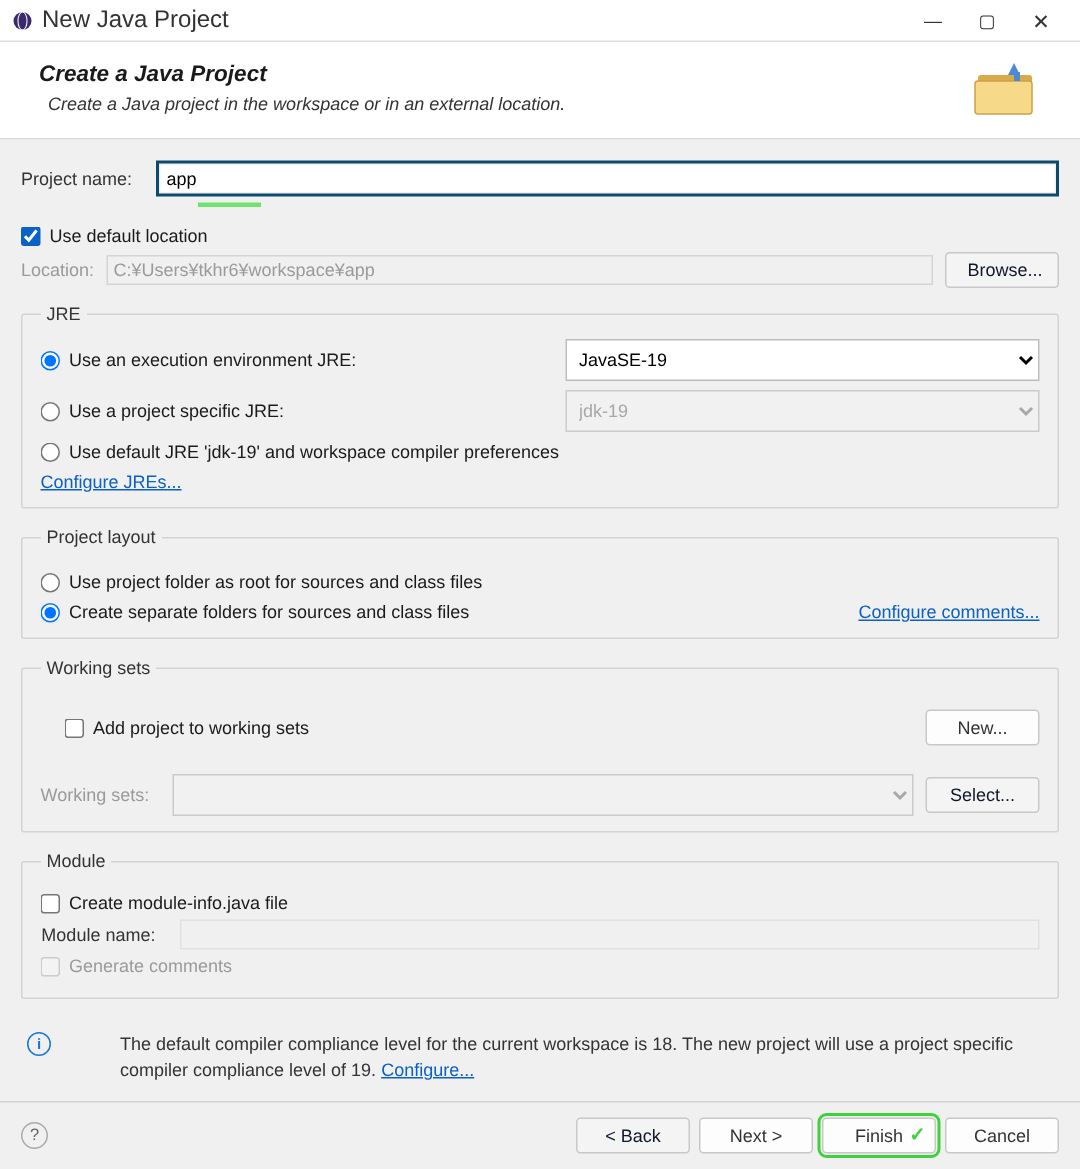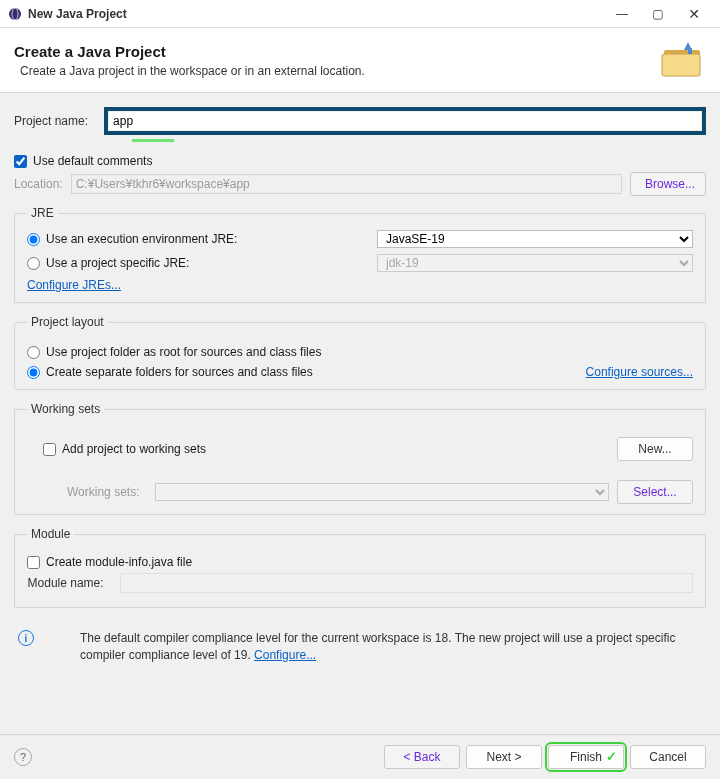--- a/index.html
+++ b/index.html
@@ -14,44 +14,45 @@
       flex-direction: column;
     }
     .titlebar {
       height: 28px;
       background: #fff;
       display: flex;
       align-items: center;
       padding: 0 8px;
       border-bottom: 1px solid #e0e0e0;
     }
-    .titlebar .title { flex: 1; font-size: 12px; color: #333; font-weight: bold; }
+    .titlebar .title { flex: 1; font-size: 16px; color: #333; }
     .titlebar .winbtn { width: 36px; height: 24px; display:flex; align-items:center; justify-content:center; color:#333; font-size:12px; }
     .titlebar .winbtn.close { font-size: 14px; }
     .banner {
       background: #fff;
-      padding: 10px 14px 14px;
+      padding: 10px 26px 14px;
       display: flex;
-      align-items: flex-end;
+      align-items: center;
       border-bottom: 1px solid #d8d8d8;
+      font-style: italic;
     }
     .banner .texts { flex:1; }
     .banner h1 { font-size: 15px; font-weight: 600; margin-bottom: 4px; }
     .banner p { font-size: 12px; color: #333; margin-left: 6px; }
     .banner .wiz-icon { width: 48px; height: 40px; }
     .content {
       flex: 1;
       padding: 14px 14px 6px;
       background: #f0f0f0;
       overflow: auto;
     }
     .row { display: flex; align-items: center; margin-bottom: 6px; gap:16px; }
     .row label.lbl { font-size:12px; color:#333; }
     .projname-box {
-      border: 4px solid #0c4a6e;
+      border: 2px solid #0c4a6e;
       padding: 1px;
       flex:1;
     }
     input[type=text] {
       width: 100%;
       height: 20px;
       border: 1px solid #b8b8b8;
       padding: 0 4px;
       font-size: 12px;
       font-family: inherit;
@@ -64,42 +65,42 @@
     .chk { display:flex; align-items:center; gap:6px; margin: 4px 0; }
     .chk input { width:13px; height:13px; accent-color:#0a62c7; }
     .disabled-lbl { color:#9a9a9a; }
     .loc-row { display:flex; align-items:center; gap:8px; margin:4px 0 10px; }
     .loc-row .lbl { width:56px; }
     .btn {
       background:#fdfdfd; border:1px solid #c8c8c8; border-radius:3px;
       padding: 3px 14px; font-size:12px; font-family:inherit; color:#333;
       min-width: 76px; height:24px;
     }
-    .btn:disabled, .btn.disabled { color:#6d28d9; background:#f4f4f4; }
+    .btn:disabled, .btn.disabled { color:#0f172a; background:#f4f4f4; }
     fieldset.grp {
       border:1px solid #d4d4d4; border-radius:2px;
       padding: 10px 12px 10px; margin-bottom: 12px;
     }
     fieldset.grp legend { padding:0 4px; font-size:12px; color:#333; }
     .radio-row { display:flex; align-items:center; gap:6px; margin:6px 0; }
     .radio-row input { accent-color:#0a62c7; width:13px; height:13px; }
     .jre-row { display:flex; align-items:center; }
     .jre-row .left { width: 350px; display:flex; align-items:center; gap:6px; }
     .jre-row .right { flex:1; }
     select {
-      width:100%; height:18px; border:1px solid #bcbcbc; background:#fff;
+      width:100%; height:28px; border:1px solid #bcbcbc; background:#fff;
       font-size:12px; font-family:inherit; padding:0 4px;
     }
     select:disabled { background:#f2f2f2; color:#8a8a8a; }
     .link { color:#0b60c4; text-decoration:underline; font-size:12px; }
     .right-align { margin-top:6px; }
     .layout-row { display:flex; align-items:center; }
     .layout-row .left { flex:1; display:flex; align-items:center; gap:6px; }
     .ws-row { display:flex; align-items:center; gap:8px; }
-    .ws-row .lbl { width:80px;margin-left:40px; }
+    .ws-row .lbl { width:80px; }
     .info-box {
       display:flex; gap:8px; padding: 10px 4px 6px; margin-top:4px;
     }
     .info-box .icon { color:#1778d6; font-weight:bold; width:16px; height:16px; border:1px solid #1778d6; border-radius:50%; display:flex; align-items:center; justify-content:center; font-size:10px; flex-shrink:0; }
     .info-box p { font-size:12px; color:#333; line-height:1.4;margin-left:38px; }
     .button-bar {
       border-top:1px solid #d4d4d4; background:#f0f0f0;
       padding: 10px 14px; display:flex; align-items:center; gap:6px;
     }
     .button-bar .help { width:18px; height:18px; border:1px solid #aaa; border-radius:50%; display:flex; align-items:center; justify-content:center; color:#666; font-size:11px; }
@@ -140,21 +141,21 @@
   <div class="row">
     <label class="lbl">Project name:</label>
     <div class="projname-box">
       <input class="pn" type="text" value="app" style="">
     </div>
   </div>
   <div class="underline"></div>
 
   <div class="chk">
     <input type="checkbox" checked="" style="">
-    <label>Use default comments</label>
+    <label>Use default location</label>
   </div>
 
   <div class="loc-row">
     <label class="lbl disabled-lbl">Location:</label>
     <input type="text" disabled="" class="disabled-lbl" style="color: rgb(154, 154, 154); background: rgb(240, 240, 240); border-color: rgb(212, 212, 212);" value="C:¥Users¥tkhr6¥workspace¥app">
     <button class="btn disabled" disabled="">Browse...</button>
   </div>
 
   <fieldset class="grp">
     <legend>JRE</legend>
@@ -173,37 +174,41 @@
       <div class="left">
         <input type="radio" name="jre" style="">
         <label>Use a project specific JRE:</label>
       </div>
       <div class="right">
         <select disabled="">
           <option>jdk-19</option>
         </select>
       </div>
     </div>
+    <div class="radio-row" style="margin-top:6px;">
+      <input type="radio" name="jre" style="">
+      <label>Use default JRE 'jdk-19' and workspace compiler preferences</label>
+    </div>
     <div class="right-align">
       <a href="#" class="link">Configure JREs...</a>
     </div>
   </fieldset>
 
   <fieldset class="grp">
     <legend>Project layout</legend>
     <div class="radio-row">
       <input type="radio" name="layout" style="">
       <label>Use project folder as root for sources and class files</label>
     </div>
     <div class="layout-row">
       <div class="left">
         <input type="radio" name="layout" checked="" style="">
         <label>Create separate folders for sources and class files</label>
       </div>
-      <a href="#" class="link">Configure sources...</a>
+      <a href="#" class="link">Configure comments...</a>
     </div>
   </fieldset>
 
   <fieldset class="grp">
     <legend>Working sets</legend>
     <div class="ws-row" style="margin-bottom:8px;">
       <div class="chk" style="flex:1; margin:16px;align-items:center;">
         <input type="checkbox" style="">
         <label>Add project to working sets</label>
       </div>
@@ -218,20 +223,24 @@
 
   <fieldset class="grp">
     <legend>Module</legend>
     <div class="chk">
       <input type="checkbox" style="">
       <label>Create module-info.java file</label>
     </div>
     <div class="row" style="margin:4px 0;">
       <label class="lbl disabled-lbl" style="width:90px;text-align:center;">Module name:</label>
       <input type="text" disabled="" style="background: rgb(240, 240, 240); border-color: rgb(224, 224, 224);">
+    </div>
+    <div class="chk">
+      <input type="checkbox" disabled="" style="">
+      <label class="disabled-lbl">Generate comments</label>
     </div>
   </fieldset>
 
   <div class="info-box">
     <div class="icon">i</div>
     <p>
       <span>The default compiler compliance level for the current workspace is 18. The new project will use a project specific compiler compliance level of 19. </span><a href="#" class="link">Configure...</a>
     </p>
   </div>
 

